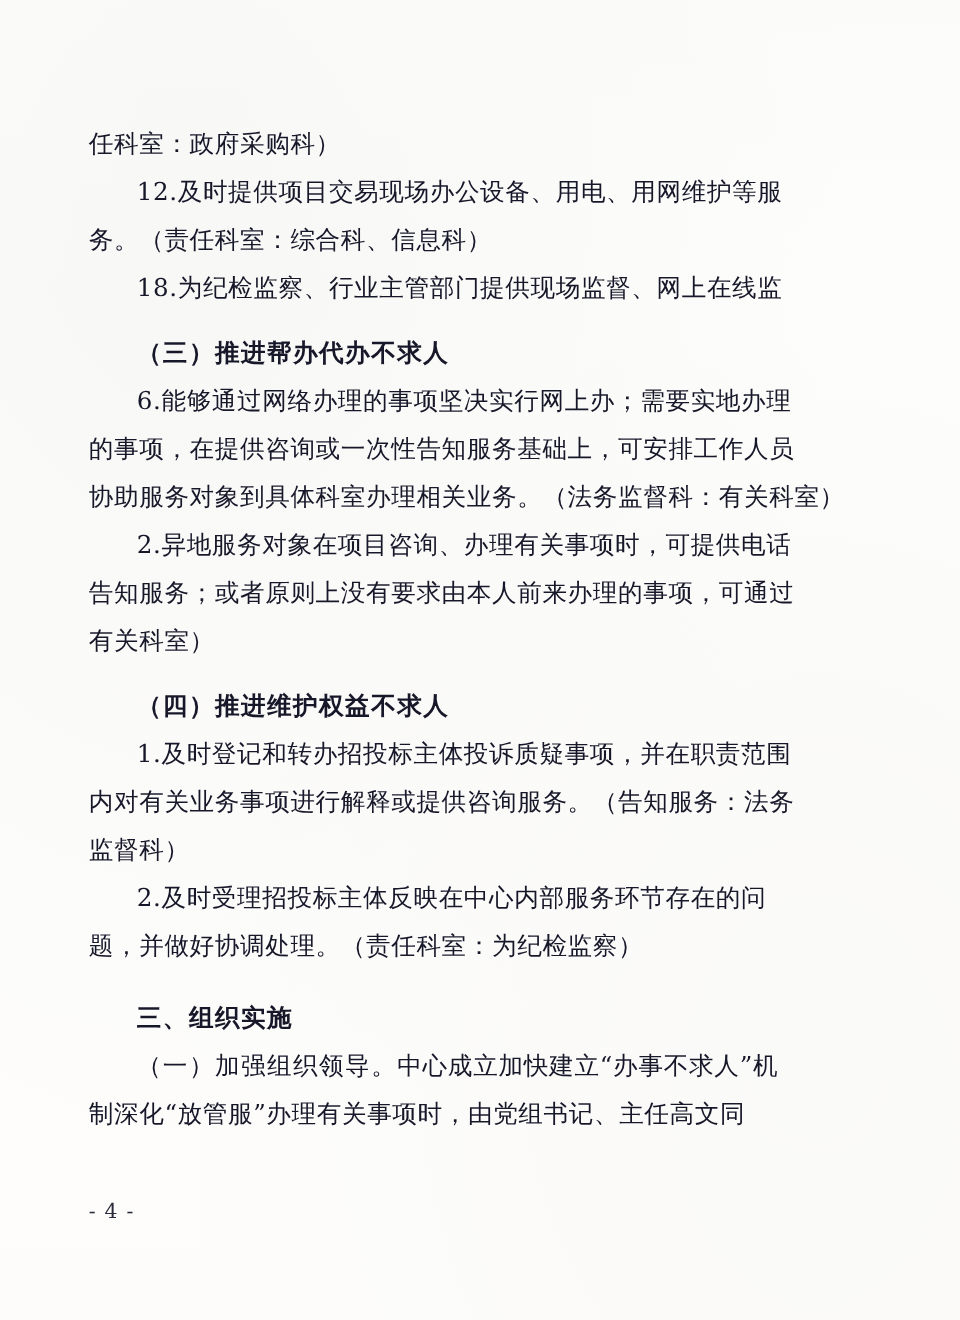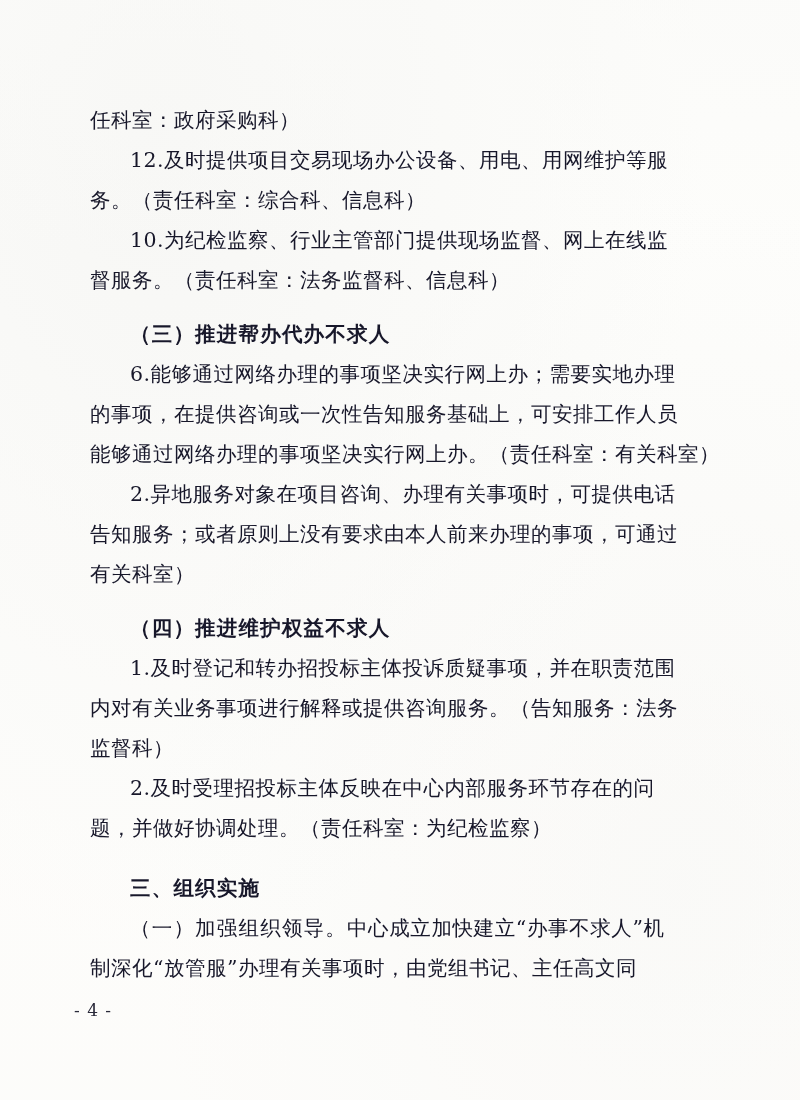--- a/index.html
+++ b/index.html
@@ -25,21 +25,21 @@
     box-sizing: border-box;
   }
   .scan-tint {
     position: absolute;
     inset: 0;
     pointer-events: none;
     background: linear-gradient(180deg, rgba(250,250,248,0.6) 0%, rgba(255,255,255,0) 25%, rgba(252,251,249,0.5) 100%);
   }
   .content {
     position: absolute;
-    left: 90px;
+    left: 74px;
     top: 100px;
     width: 614px;
   }
   .line {
     font-size: 20.5px;
     line-height: 40px;
     letter-spacing: 0.5px;
     color: #17172a;
     white-space: pre;
     font-weight: 400;
@@ -77,28 +77,27 @@
 </head>
 <body>
 
 <div class="page">
   <div class="scan-tint"></div>
 
   <div class="content">
     <div class="line">任科室：政府采购科）</div>
     <div class="line indent">12.及时提供项目交易现场办公设备、用电、用网维护等服</div>
     <div class="line">务。（责任科室：综合科、信息科）</div>
-    <div class="line indent">10.为纪检监察、行业主管部门提供现场监督、网上在线监</div>
-    <div class="line">督服务。（责任科室：法务监督科、信息科）</div>
+    <div class="line indent">18.为纪检监察、行业主管部门提供现场监督、网上在线监</div>
 
     <div class="line heading">（三）推进帮办代办不求人</div>
 
     <div class="line indent">6.能够通过网络办理的事项坚决实行网上办；需要实地办理</div>
     <div class="line">的事项，在提供咨询或一次性告知服务基础上，可安排工作人员</div>
-    <div class="line">能够通过网络办理的事项坚决实行网上办。（责任科室：有关科室）</div>
+    <div class="line">协助服务对象到具体科室办理相关业务。（法务监督科：有关科室）</div>
     <div class="line indent">2.异地服务对象在项目咨询、办理有关事项时，可提供电话</div>
     <div class="line">告知服务；或者原则上没有要求由本人前来办理的事项，可通过</div>
     <div class="line">有关科室）</div>
 
     <div class="line heading">（四）推进维护权益不求人</div>
 
     <div class="line indent">1.及时登记和转办招投标主体投诉质疑事项，并在职责范围</div>
     <div class="line">内对有关业务事项进行解释或提供咨询服务。（告知服务：法务</div>
     <div class="line">监督科）</div>
     <div class="line indent">2.及时受理招投标主体反映在中心内部服务环节存在的问</div>

